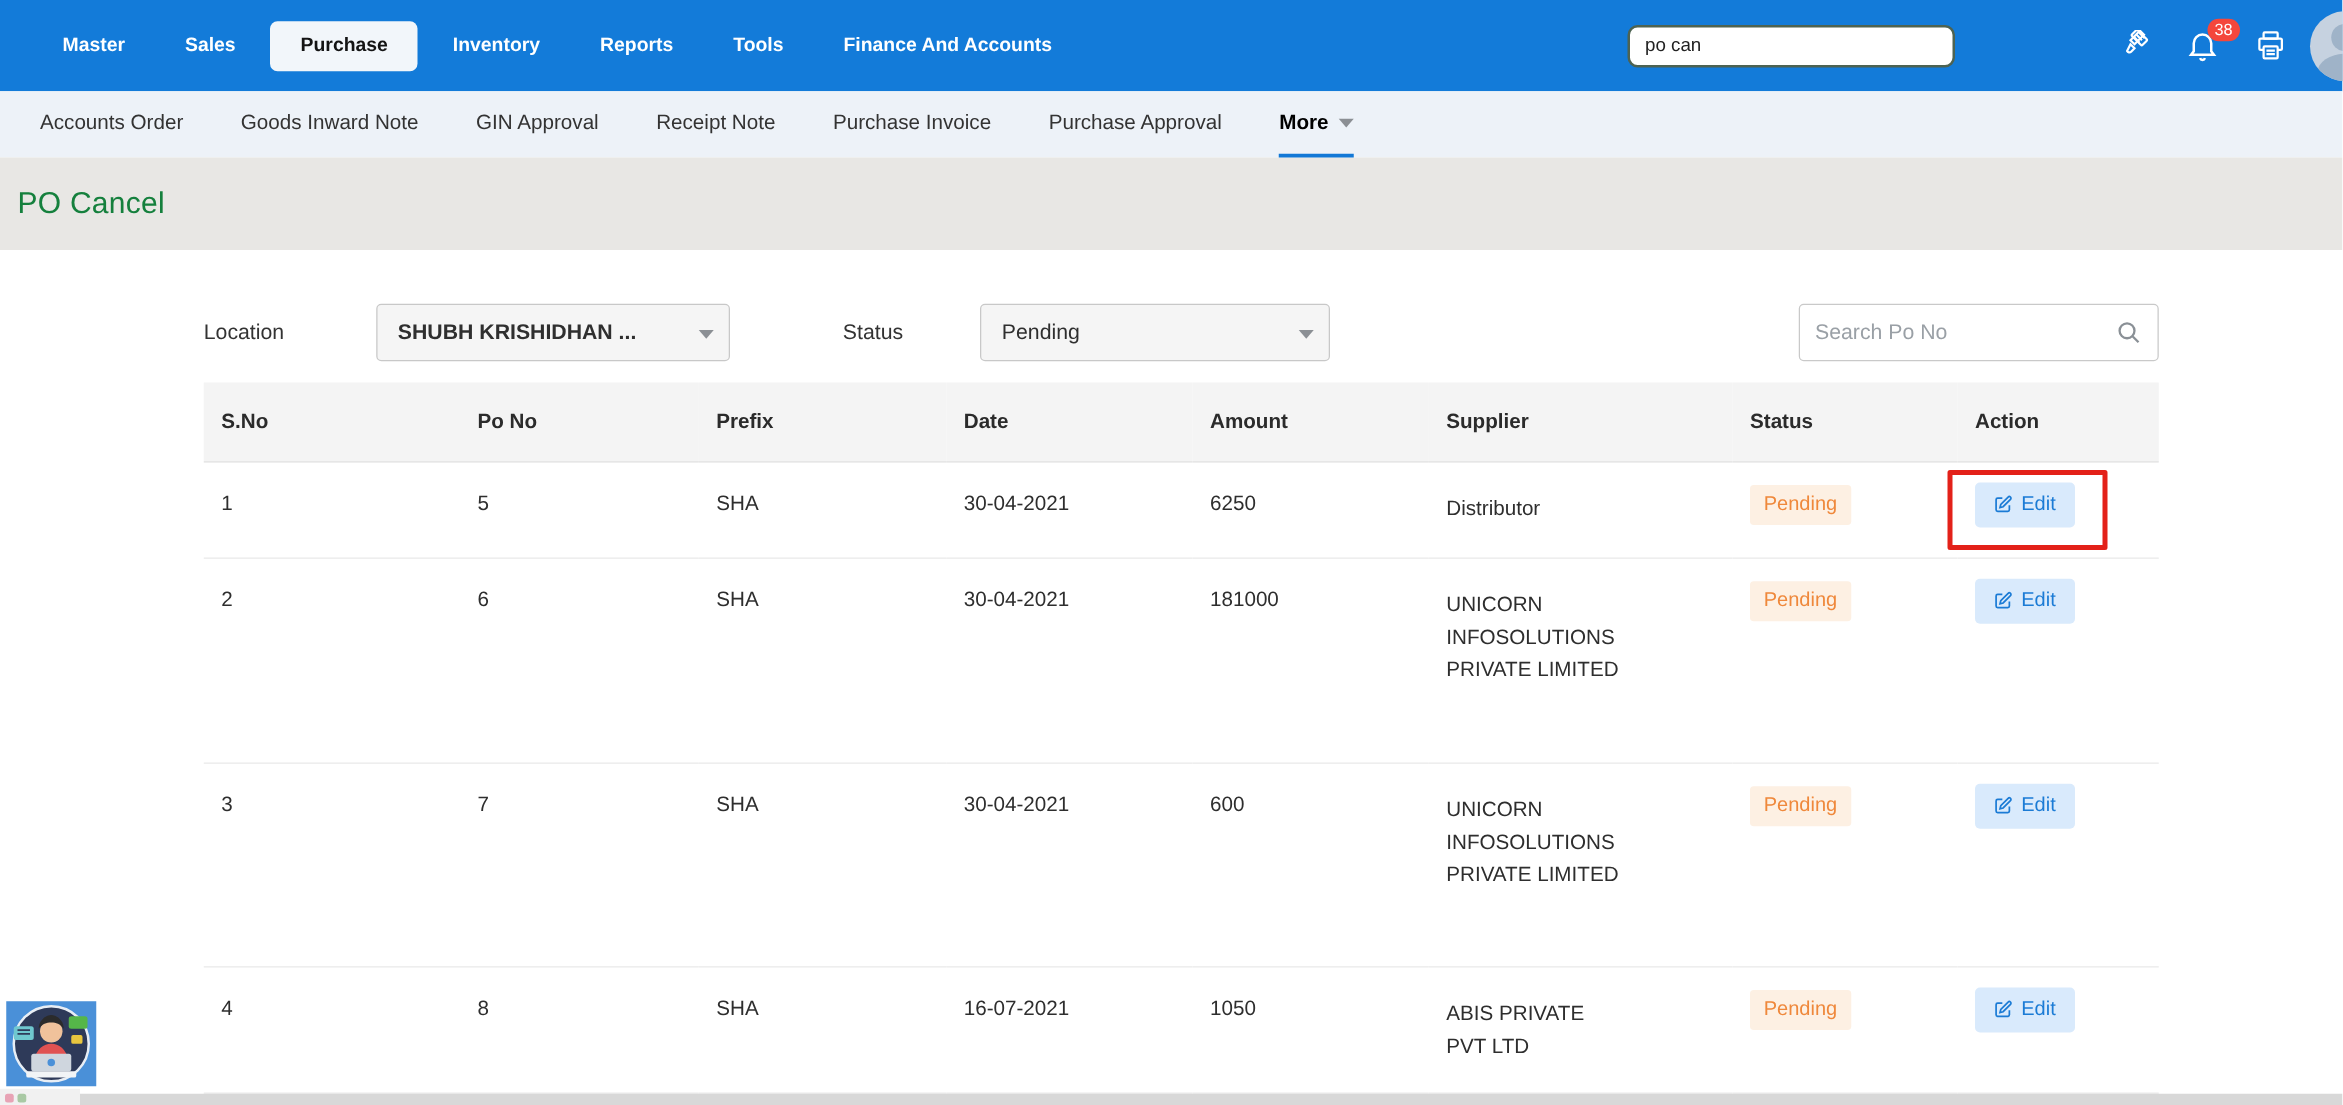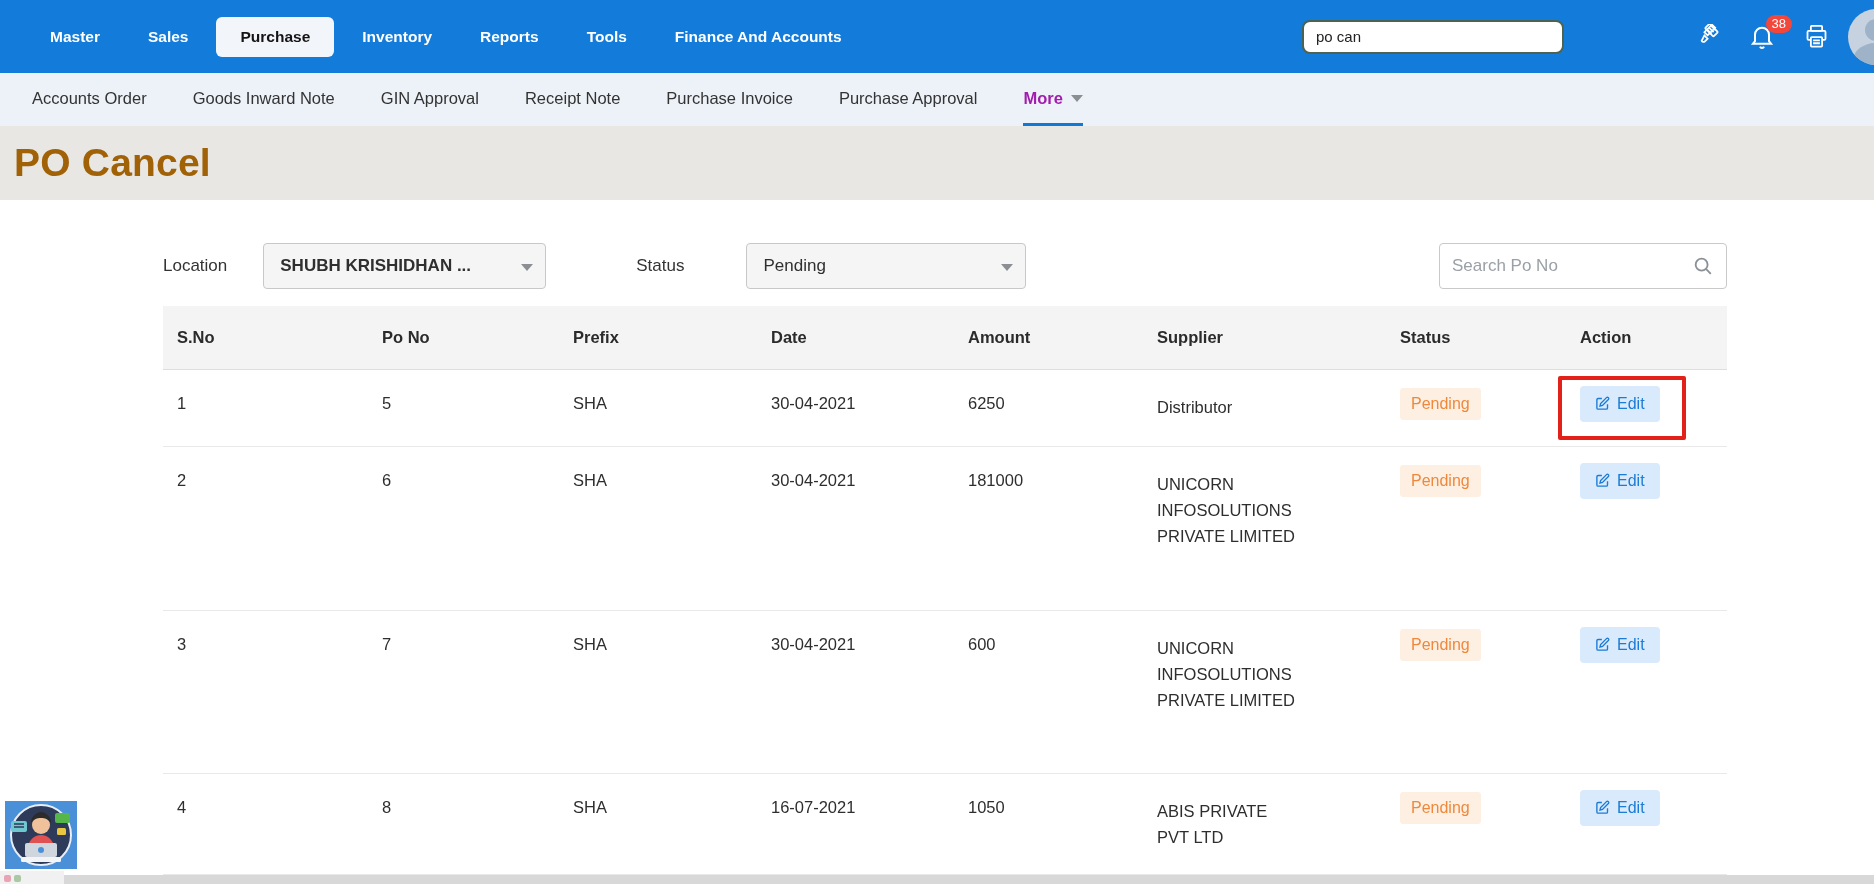--- a/index.html
+++ b/index.html
@@ -23,33 +23,33 @@
     font-size:13px; font-weight:400; border-radius:10px; padding:2px 6px; line-height:14px; }
   .avatar { width:56px; height:56px; border-radius:50%; background:#c6d2e0; margin-left:18px;
     margin-right:-30px; overflow:hidden; position:relative; flex:none; cursor:pointer; }
   .avatar .head { position:absolute; top:10px; left:17px; width:22px; height:22px; border-radius:50%; background:#9fb3c8; }
   .avatar .body { position:absolute; top:34px; left:6px; width:44px; height:30px; border-radius:50% 50% 0 0; background:#9fb3c8; }
 
   
   .subnav { height:53px; background:#edf2f8; display:flex; align-items:stretch; gap:46px; padding-left:32px; }
   .subnav-item { display:flex; align-items:center; font-size:16.5px; color:#333; cursor:pointer;
     border-bottom:3px solid transparent; white-space:nowrap; }
-  .subnav-item.active { color:#a21caf; font-weight:700; border-bottom-color:#1278d6; gap:8px; }
+  .subnav-item.active { color:#000000; font-weight:700; border-bottom-color:#1278d6; gap:8px; }
   .caret { width:0; height:0; border-left:6px solid transparent; border-right:6px solid transparent;
     border-top:7px solid #8b8f94; display:inline-block; }
 
   
   .banner { height:74px; background:#e8e7e4; display:flex; align-items:center; padding-left:14px; }
-  .banner h1 { font-size:39px; font-weight:700; color:#a16207; letter-spacing:0.2px; }
+  .banner h1 { font-size:24px; font-weight:400; color:#15803d; letter-spacing:0.2px; }
 
   
   .content { padding:43px 147px 0 163px; }
   .filters { display:flex; align-items:center; margin-bottom:17px; }
   .flabel { font-size:17px; color:#333; }
-  .lbl-location { margin-right:36px; }
+  .lbl-location { margin-right:74px; }
   .lbl-status { margin-left:90px; margin-right:62px; }
   .select { position:relative; height:46px; background:#f5f5f5; border:1px solid #c8c8c8; border-radius:4px;
     display:flex; align-items:center; padding:0 34px 0 16px; cursor:pointer; }
   .select .sel-caret { position:absolute; right:12px; top:20px; }
   .sel-location { width:283px; }
   .sel-location span { font-weight:700; font-size:17px; color:#2f2f2f; white-space:nowrap; }
   .sel-status { width:280px; }
   .sel-status span { font-size:17px; color:#2f2f2f; }
   .search-po { margin-left:auto; width:288px; height:46px; border:1px solid #c9c9c9; border-radius:4px;
     display:flex; align-items:center; background:#fff; padding:0 12px; }

